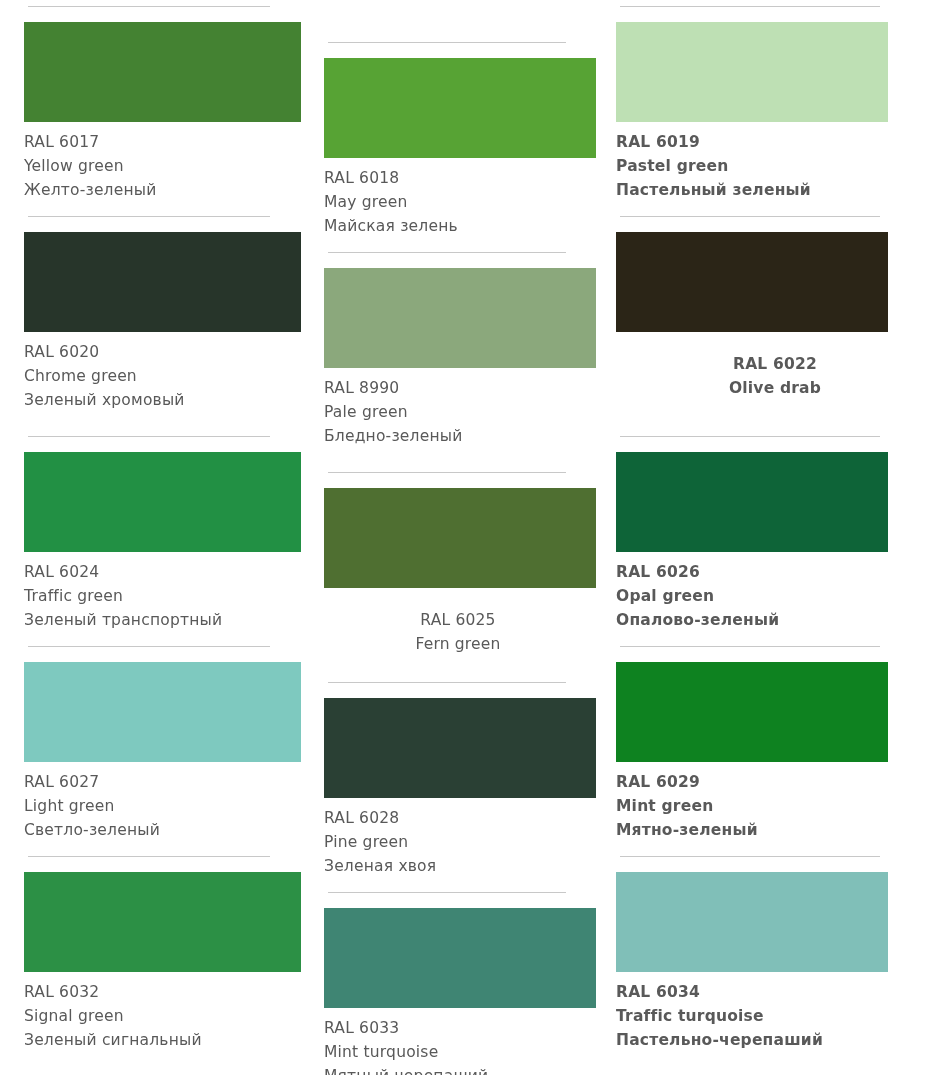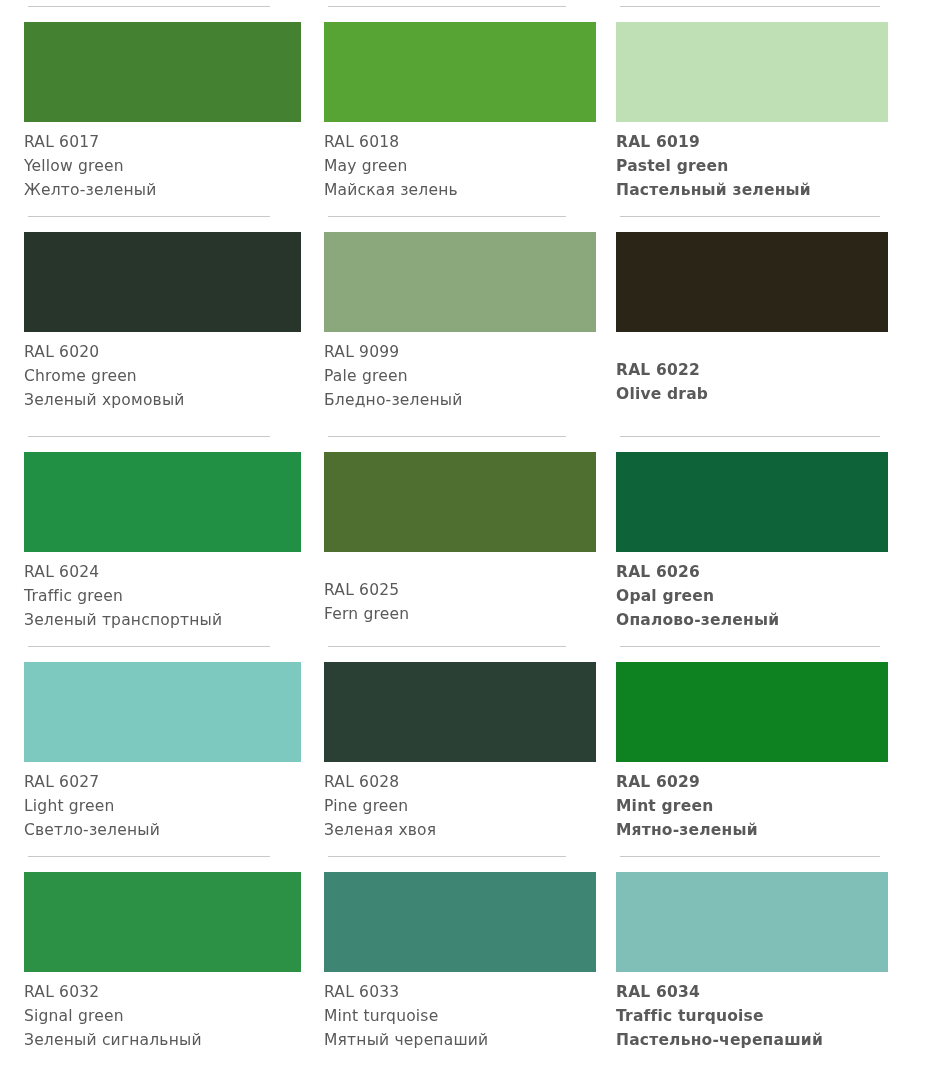--- a/index.html
+++ b/index.html
@@ -19,21 +19,21 @@
     display: grid;
     grid-template-columns: 306px 292px 342px;
     grid-template-rows: 210px 220px 210px 210px 225px;
   }
   .swatch-cell {
     position: relative;
     padding-left: 12px;
     padding-right: 6px;
   }
   
-  .swatch-cell.col-2 { padding-left: 18px; }
+  .swatch-cell.col-2 { padding-left: 18px; margin-top: 36px; }
   .swatch-cell.col-3 { padding-left: 18px; font-weight: bold; }
 
   .cell-rule {
     position: absolute;
     top: 6px;
     left: 28px;
     right: 36px;
     height: 1px;
     background: #c8c8c8;
   }
@@ -51,21 +51,21 @@
   .swatch-cell.col-3 .swatch-chip { left: 18px; width: 272px; }
 
   .swatch-info {
     position: absolute;
     top: 130px;
     left: 24px;
     right: 6px;
   }
   .swatch-cell.col-2 .swatch-info { left: 18px; }
   .swatch-cell.col-3 .swatch-info { left: 18px; }
-  .swatch-info.two-line { top: 148px; }
+  .swatch-info.two-line { top: 142px; text-align: center; }
 
   .ral-code,
   .ral-name-en,
   .ral-name-ru {
     display: block;
     color: #595959;
     font-size: 15.5px;
     line-height: 24px;
     letter-spacing: 0.2px;
     white-space: nowrap;
@@ -108,21 +108,21 @@
       <div class="swatch-info">
         <span class="ral-code">RAL 6020</span>
         <span class="ral-name-en">Chrome green</span>
         <span class="ral-name-ru">Зеленый хромовый</span>
       </div>
     </div>
     <div class="swatch-cell col-2">
       <div class="cell-rule"></div>
       <div class="swatch-chip" style="background-color: rgb(139, 168, 124);"></div>
       <div class="swatch-info">
-        <span class="ral-code">RAL 9099</span>
+        <span class="ral-code">RAL 8990</span>
         <span class="ral-name-en">Pale green</span>
         <span class="ral-name-ru">Бледно-зеленый</span>
       </div>
     </div>
     <div class="swatch-cell col-3">
       <div class="cell-rule"></div>
       <div class="swatch-chip" style="background-color: rgb(43, 37, 23);"></div>
       <div class="swatch-info two-line">
         <span class="ral-code">RAL 6022</span>
         <span class="ral-name-en">Olive drab</span>

